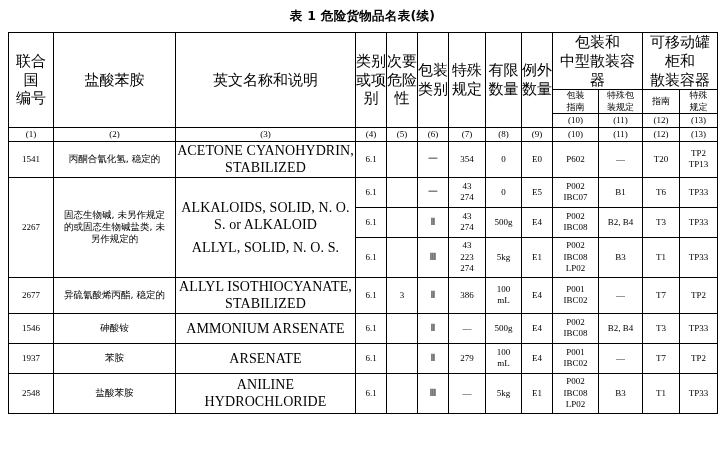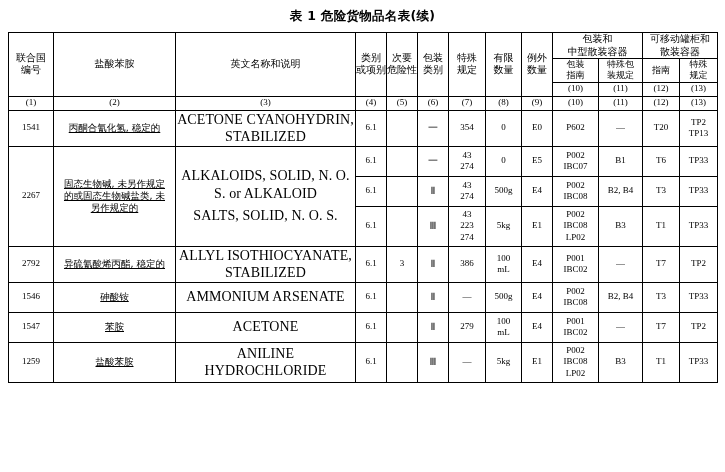--- a/index.html
+++ b/index.html
@@ -39,21 +39,21 @@
   table.dg td, table.dg th {
     border: 1px solid #000;
     padding: 0;
     vertical-align: middle;
     text-align: center;
     font-weight: normal;
     line-height: 1.25;
   }
   .hd {
     font-family: "DejaVu Sans", sans-serif;
-    font-size: 10px;
+    font-size: 15px;
     padding: 2px 1px;
   }
   .hd-sm {
     font-family: "DejaVu Sans", sans-serif;
     font-size: 9px;
     padding: 2px 1px;
   }
   .numrow td {
     font-size: 9px;
     height: 13px;
@@ -61,21 +61,20 @@
     margin-top: 12px;
   }
   .left {
     text-align: left;
     padding-left: 4px;
     padding-right: 2px;
   }
   .cn {
     font-family: "DejaVu Sans", sans-serif;
     font-size: 9.5px;
-    text-decoration: underline;
   }
   .en {
     font-family: "Liberation Serif", serif;
     font-size: 14px;
     letter-spacing: 0.1px;
   }
   .mono-cell {
     font-family: "Liberation Serif", serif;
     font-size: 9px;
   }
@@ -212,21 +211,21 @@
 
       <tr style="height:30px">
         <td class="mono-cell" rowspan="3">2267</td>
         <td class="left cn" rowspan="3">
           <div>固态生物碱, 未另作规定</div>
           <div>的或固态生物碱盐类, 未</div>
           <div>另作规定的</div>
         </td>
         <td class="left en" rowspan="3">
           <div style="padding-bottom:5px">ALKALOIDS, SOLID, N. O. S. or ALKALOID</div>
-          <div>SALTS, SOLID, N. O. S.</div>
+          <div>ALLYL, SOLID, N. O. S.</div>
         </td>
         <td class="mono-cell">6.1</td>
         <td class="mono-cell"></td>
         <td class="tiltline">一</td>
         <td class="mono-cell tworow b">
           <div>43</div>
           <div>274</div>
         </td>
         <td class="mono-cell">0</td>
         <td class="mono-cell">E5</td>
@@ -271,21 +270,21 @@
           <div>P002</div>
           <div>IBC08</div>
           <div>LP02</div>
         </td>
         <td class="mono-cell">B3</td>
         <td class="mono-cell">T1</td>
         <td class="mono-cell">TP33</td>
       </tr>
 
       <tr style="height:30px">
-        <td class="mono-cell">2792</td>
+        <td class="mono-cell">2677</td>
         <td class="left cn">异硫氰酸烯丙酯, 稳定的</td>
         <td class="left en">ALLYL ISOTHIOCYANATE, STABILIZED</td>
         <td class="mono-cell">6.1</td>
         <td class="mono-cell">3</td>
         <td class="tiltline">Ⅱ</td>
         <td class="mono-cell">386</td>
         <td class="mono-cell tworow">
           <div>100</div>
           <div>mL</div>
         </td>
@@ -312,43 +311,43 @@
         <td class="mono-cell pkgline">
           <div>P002</div>
           <div>IBC08</div>
         </td>
         <td class="mono-cell nowrap">B2, B4</td>
         <td class="mono-cell">T3</td>
         <td class="mono-cell">TP33</td>
       </tr>
 
       <tr style="height:30px">
-        <td class="mono-cell">1547</td>
+        <td class="mono-cell">1937</td>
         <td class="left cn">苯胺</td>
-        <td class="left en">ACETONE</td>
+        <td class="left en">ARSENATE</td>
         <td class="mono-cell">6.1</td>
         <td class="mono-cell"></td>
         <td class="tiltline">Ⅱ</td>
         <td class="mono-cell">279</td>
         <td class="mono-cell tworow">
           <div>100</div>
           <div>mL</div>
         </td>
         <td class="mono-cell">E4</td>
         <td class="mono-cell pkgline">
           <div>P001</div>
           <div>IBC02</div>
         </td>
         <td class="dash">—</td>
         <td class="mono-cell">T7</td>
         <td class="mono-cell">TP2</td>
       </tr>
 
       <tr style="height:40px">
-        <td class="mono-cell">1259</td>
+        <td class="mono-cell">2548</td>
         <td class="left cn">盐酸苯胺</td>
         <td class="left en">ANILINE HYDROCHLORIDE</td>
         <td class="mono-cell">6.1</td>
         <td class="mono-cell"></td>
         <td class="tiltline">Ⅲ</td>
         <td class="dash">—</td>
         <td class="mono-cell">5kg</td>
         <td class="mono-cell">E1</td>
         <td class="mono-cell pkgline">
           <div>P002</div>

